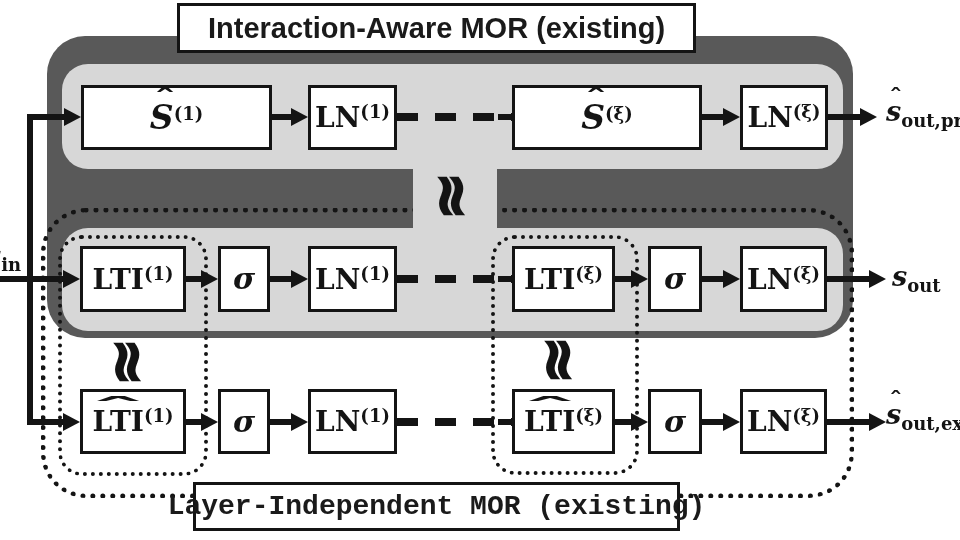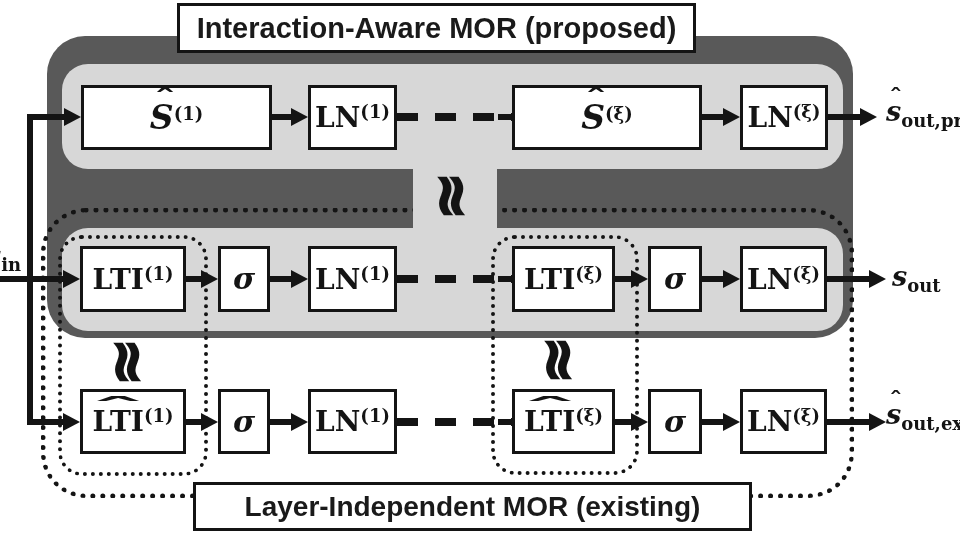--- a/index.html
+++ b/index.html
@@ -188,23 +188,23 @@
       <span>≈</span>
     </div>
   <div class="apx" style="left:104px;top:332px;">
       <span>≈</span>
     </div>
   <div class="apx" style="left:535px;top:330px;">
       <span>≈</span>
     </div>
 
   <div class="titlebox" style="left:177px;top:3px;width:519px;height:50px;font-size:29px;">
-    <span>Interaction-Aware MOR (proposed)</span>
-  </div>
-  <div class="titlebox" style="left:193px;top:482px;width:559px;height:49px;font-size:28px;">
+    <span>Interaction-Aware MOR (existing)</span>
+  </div>
+  <div class="titlebox" style="left:193px;top:482px;width:487px;height:49px;font-size:28px;font-family:Liberation Mono, monospace;">
     <span>Layer-Independent MOR (existing)</span>
   </div>
 
   <div class="iol" style="left:-14px;top:242px;">
     <span>s</span><span class="iosub">in</span>
   </div>
   <div class="iol" style="left:886px;top:98px;">
     <span class="hatw"><span class="hatc hat-io">ˆ</span><span>s</span></span><span class="iosub">out,prop</span>
   </div>
   <div class="iol" style="left:892px;top:263px;">

